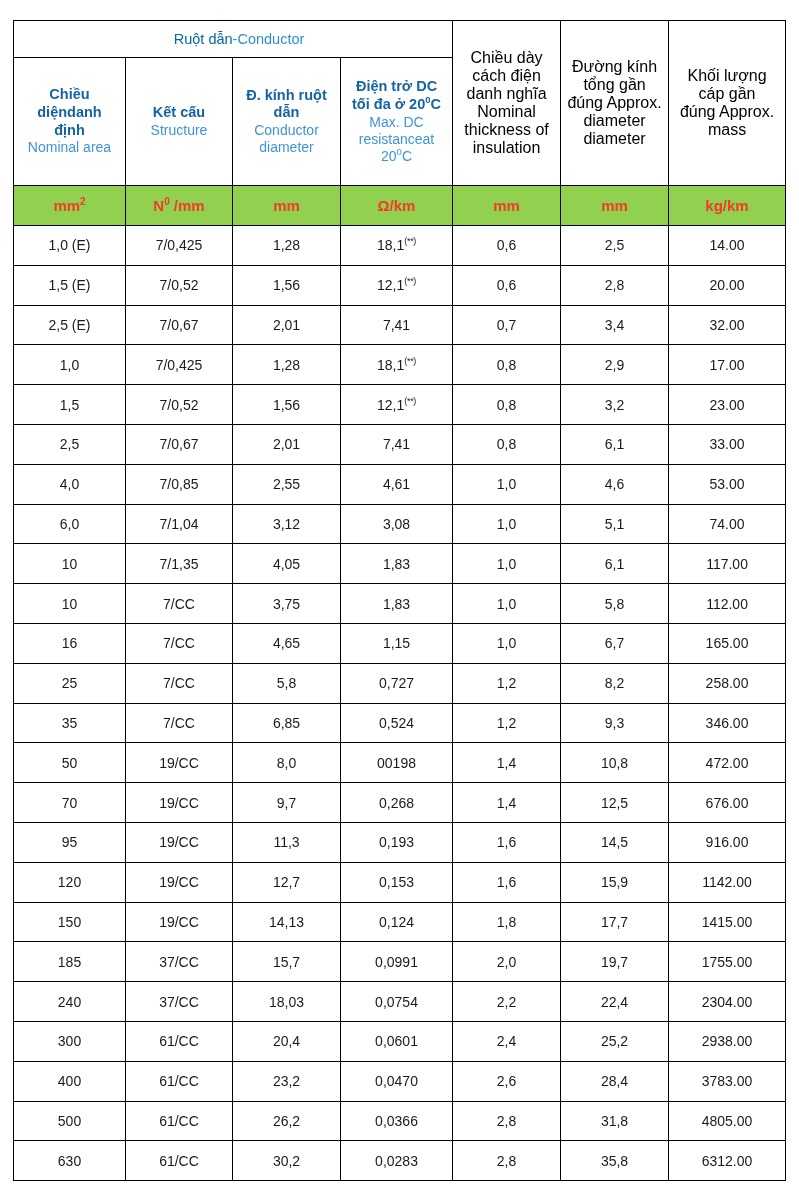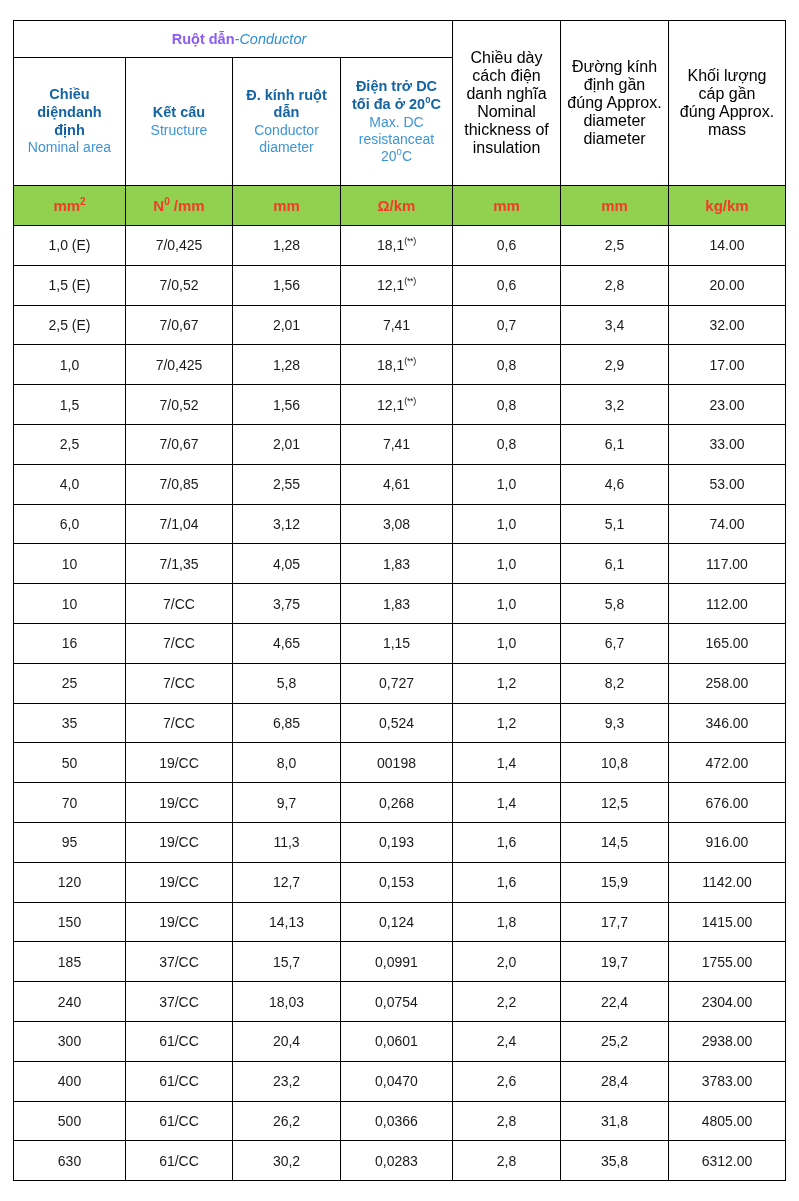--- a/index.html
+++ b/index.html
@@ -47,26 +47,25 @@
 
   
   tr.head-band { height: 37px; }
   td.group-title {
     font-size: 14.5px;
     line-height: 1.25;
     color: #1f7ac4;
     padding: 2px 4px;
   }
   td.group-title .vi {
-    font-weight: bold;
-    color: #8b5cf6;
+    font-weight: normal;
+    color: #0369a1;
     padding-left: 12px;
   }
   td.group-title .en {
-    font-style: italic;
     color: #2e8fd4;
     font-weight: normal;
   }
   td.blank-head { background: #ffffff; }
 
   
   tr.head-band2 { height: 128px; }
   td.col-head {
     padding: 4px 3px;
     line-height: 1.22;
@@ -150,21 +149,21 @@
               <span>Nominal</span><br>
               <span>thickness of</span><br>
               <span>insulation</span>
             </span>
           </div>
         </td>
         <td class="blank-head" rowspan="2">
           <div class="col-head-inner">
             <span class="vi">
               <span>Đường kính</span><br>
-              <span>định gần</span><br>
+              <span>tổng gần</span><br>
               <span>đúng</span>
             </span>
             <span class="en">
               <span>Approx.</span><br>
               <span>diameter</span><br>
               <span>diameter</span>
             </span>
           </div>
         </td>
         <td class="blank-head" rowspan="2">

